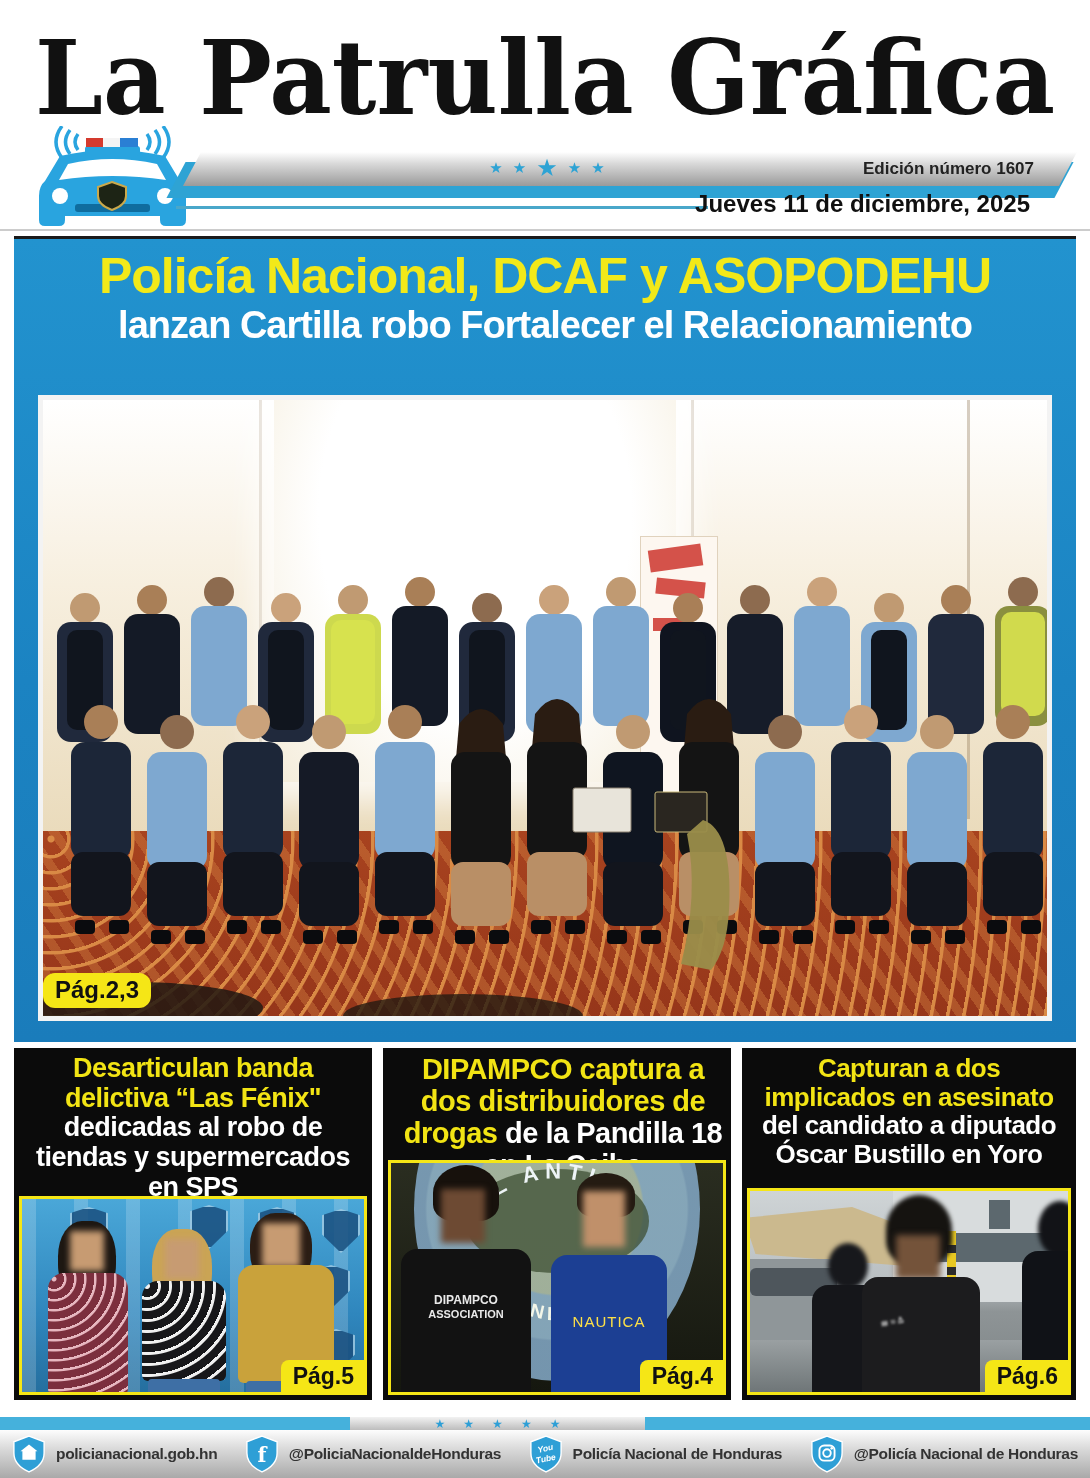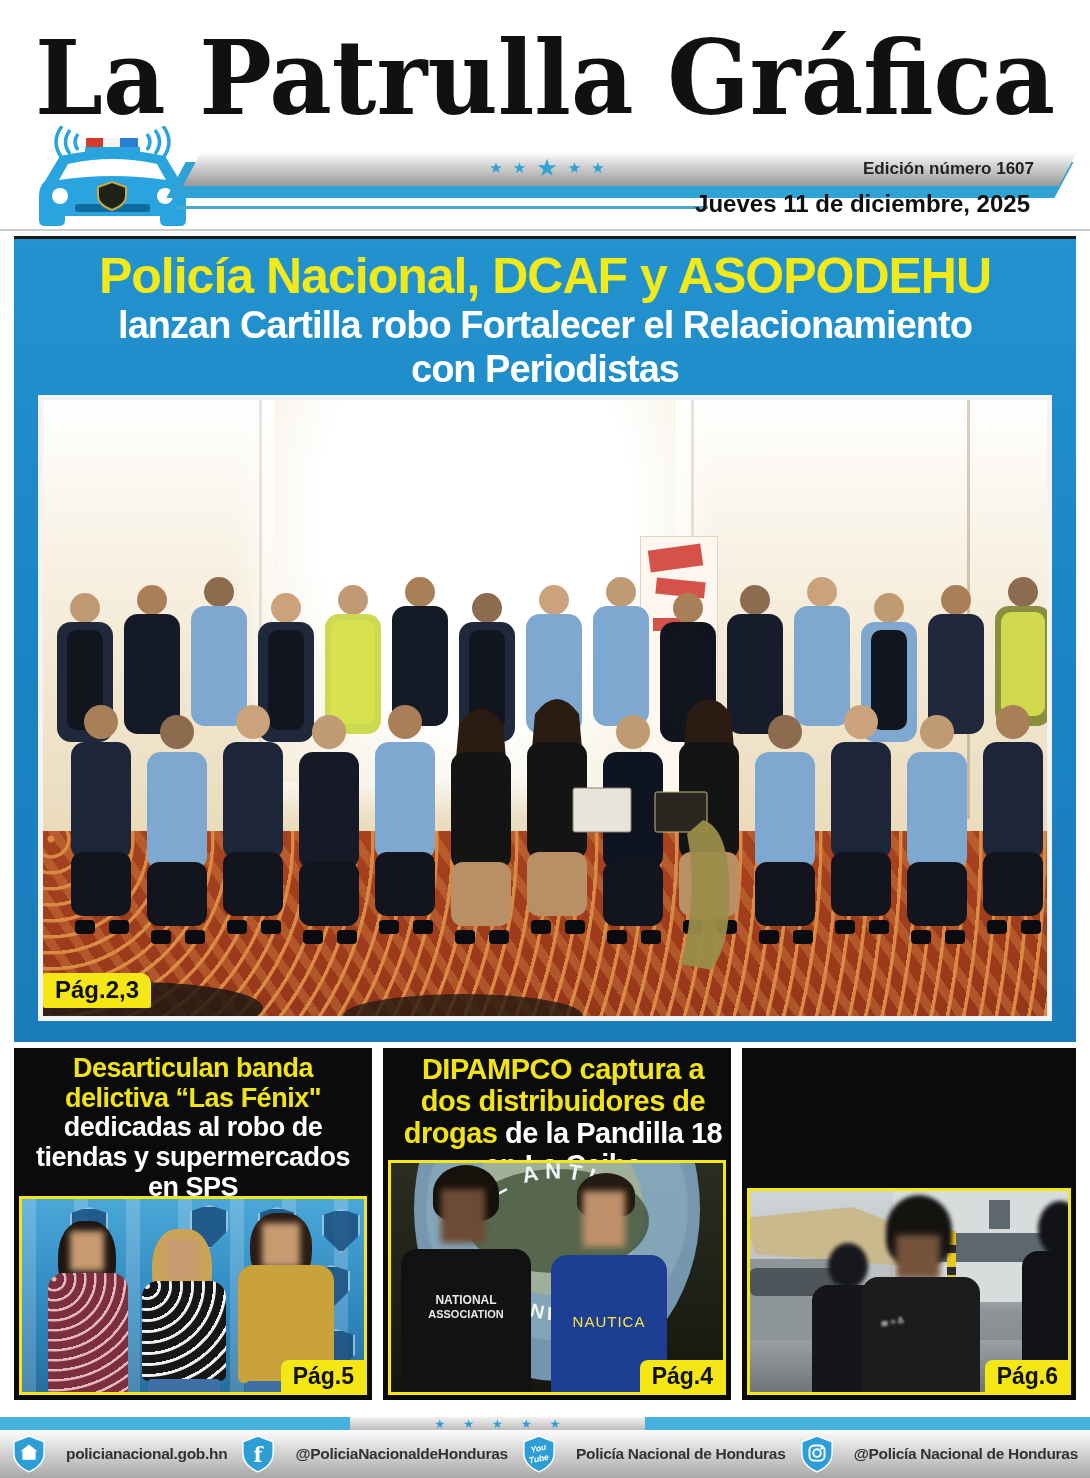--- a/index.html
+++ b/index.html
@@ -39,21 +39,21 @@
   .rollup{position:absolute;left:59.5%;top:22%;width:7.5%;height:44%;background:#fdf7f0;border:1px solid #e0d2bd;}
   .rollup i{position:absolute;display:block;background:#d4524a;}
   .carpet{position:absolute;left:0;bottom:0;width:100%;height:30%;
      background:
        repeating-radial-gradient(circle at 8px 8px,#d98a45 0 3px,rgba(0,0,0,0) 4px 16px),
        repeating-linear-gradient(55deg,rgba(220,140,70,.35) 0 9px,rgba(0,0,0,0) 9px 22px),
        linear-gradient(180deg,#a8431f 0%,#96361a 100%);}
   #crowd{position:absolute;inset:0;}
   .pg-badge{position:absolute;background:#f5e616;color:#111;font-weight:bold;font-size:24px;
      padding:3px 12px 4px;border-radius:2px 10px 2px 2px;}
-  #lead-badge{left:0px;bottom:8px;}
+  #lead-badge{left:0px;bottom:8px;border-radius:12px;}
 
   
   .story-box{position:absolute;top:1048px;background:#0b0b0b;}
   #story-0{left:14px;width:358px;height:352px;}
   #story-1{left:383px;width:348px;height:352px;}
   #story-2{left:742px;width:334px;height:352px;}
   .story-head{padding:6px 8px 4px;text-align:center;font-weight:bold;line-height:1.1;letter-spacing:-0.5px;}
   #story-0 .story-head{font-size:27px;}
   #story-1 .story-head{font-size:29px;margin-left:12px;}
   #story-2 .story-head{font-size:26px;}
@@ -94,21 +94,21 @@
   .pole{position:absolute;background:repeating-linear-gradient(180deg,#e8c822 0 14px,#2b2b2b 14px 22px);width:9px;}
   .pavement{position:absolute;left:0;bottom:0;width:100%;height:26%;background:linear-gradient(180deg,#9aa0a2,#6f7678);}
 
   
   .foot-strip{position:absolute;top:1417px;height:13px;}
   .strip-blue{background:#45b1dc;}
   .strip-silver{background:linear-gradient(180deg,#f2f2f2,#bdbdbd);display:flex;align-items:center;justify-content:center;gap:18px;color:#2e9fd6;font-size:12px;}
   #footer-bar{position:absolute;left:0;top:1430px;width:1090px;height:48px;
      background:linear-gradient(180deg,#fdfdfd 0%,#d9d9d9 40%,#a9a9a9 100%);
      display:flex;align-items:center;justify-content:space-between;padding:0 12px;box-sizing:border-box;}
-  .foot-item{display:flex;align-items:center;gap:20px;}
+  .foot-item{display:flex;align-items:center;gap:10px;}
   .foot-label{font-size:15.5px;font-weight:bold;color:#333;white-space:nowrap;letter-spacing:-0.3px;}
   .shield-ico{width:34px;height:38px;flex:0 0 auto;}
 </style>
 </head>
 <body>
 
 <div id="page">
 
   <svg id="masthead-title" viewBox="0 0 1040 125">
     <text x="10" y="100" textLength="1020" lengthAdjust="spacingAndGlyphs" font-family="DejaVu Serif, serif" font-weight="bold" font-size="102" fill="#111">La Patrulla Gráfica</text>
@@ -146,21 +146,20 @@
     <div class="edition">Edición número 1607</div>
   </div>
 
   <div class="date-rule"></div>
   <div class="date-text">Jueves 11 de diciembre, 2025</div>
   <div class="header-sep"></div>
 
   <div id="lead-box">
     <div class="lead-yellow">Policía Nacional, DCAF y ASOPODEHU</div>
     <div class="lead-white">lanzan Cartilla robo Fortalecer el Relacionamiento</div>
-    <div class="lead-white">con Periodistas</div>
 
     <div id="lead-photo">
       <div class="wall"></div>
       <div class="wall-line" style="left:21.5%;"></div>
       <div class="wall-line" style="left:64.5%;"></div>
       <div class="wall-line" style="left:92%;"></div>
       <div class="screen"></div>
       <div class="rollup">
         <i style="left:10%;top:4%;width:70%;height:8%;transform:rotate(-8deg);"></i>
         <i style="left:20%;top:16%;width:65%;height:6%;transform:rotate(6deg);"></i>
@@ -336,37 +335,38 @@
         <text font-size="19" font-weight="bold" fill="#f2f6e9" letter-spacing="4">
           <textPath href="#arcBot" startOffset="12%">HONDURAS</textPath>
         </text>
       </svg>
 
       <div class="person">
         <div class="hair" style="left:42px;top:2px;width:66px;height:56px;background:#17110c;border-radius:50% 50% 30% 30%;"></div>
         <div class="face" style="left:50px;top:26px;width:44px;height:54px;background:#6d4a33;"></div>
         <div class="torso" style="left:10px;top:86px;width:130px;height:148px;background:#121212;"></div>
         <div style="position:absolute;left:30px;top:130px;width:90px;text-align:center;color:#e9e9e9;font-weight:bold;">
-          <div style="font-size:12px;">NATIONAL</div>
+          <div style="font-size:12px;">DIPAMPCO</div>
           <div style="font-size:9px;background:#e9e9e9;color:#121212;margin:1px 8px;"></div>
           <div style="font-size:11px;">ASSOCIATION</div>
         </div>
       </div>
 
       <div class="person">
         <div class="hair" style="left:186px;top:10px;width:58px;height:44px;background:#241b12;border-radius:50% 50% 30% 30%;"></div>
         <div class="face" style="left:192px;top:28px;width:42px;height:56px;background:#c0906a;"></div>
         <div class="torso" style="left:160px;top:92px;width:116px;height:142px;background:#1c3f93;"></div>
         <div style="position:absolute;left:168px;top:150px;width:100px;text-align:center;color:#fde047;font-weight:normal;font-size:15px;letter-spacing:1px;">NAUTICA</div>
       </div>
       <div class="pg-badge">Pág.4</div>
     </div>
   </div>
 
   <div class="story-box" id="story-2">
+    <div class="story-head"><span class="seg-y">Capturan a dos implicados en asesinato</span><span class="seg-w"> del candidato a diputado Óscar Bustillo en Yoro</span></div>
     <div class="story-photo">
       <div class="backdrop3"></div>
       <div class="building">
         <div class="win" style="left:6%;top:38%;width:88%;height:26%;"></div>
         <div class="win" style="left:55%;top:8%;width:12%;height:26%;"></div>
       </div>
       <div class="canopy"></div>
       <div class="suv">
           <div class="glass"></div>
         </div>

